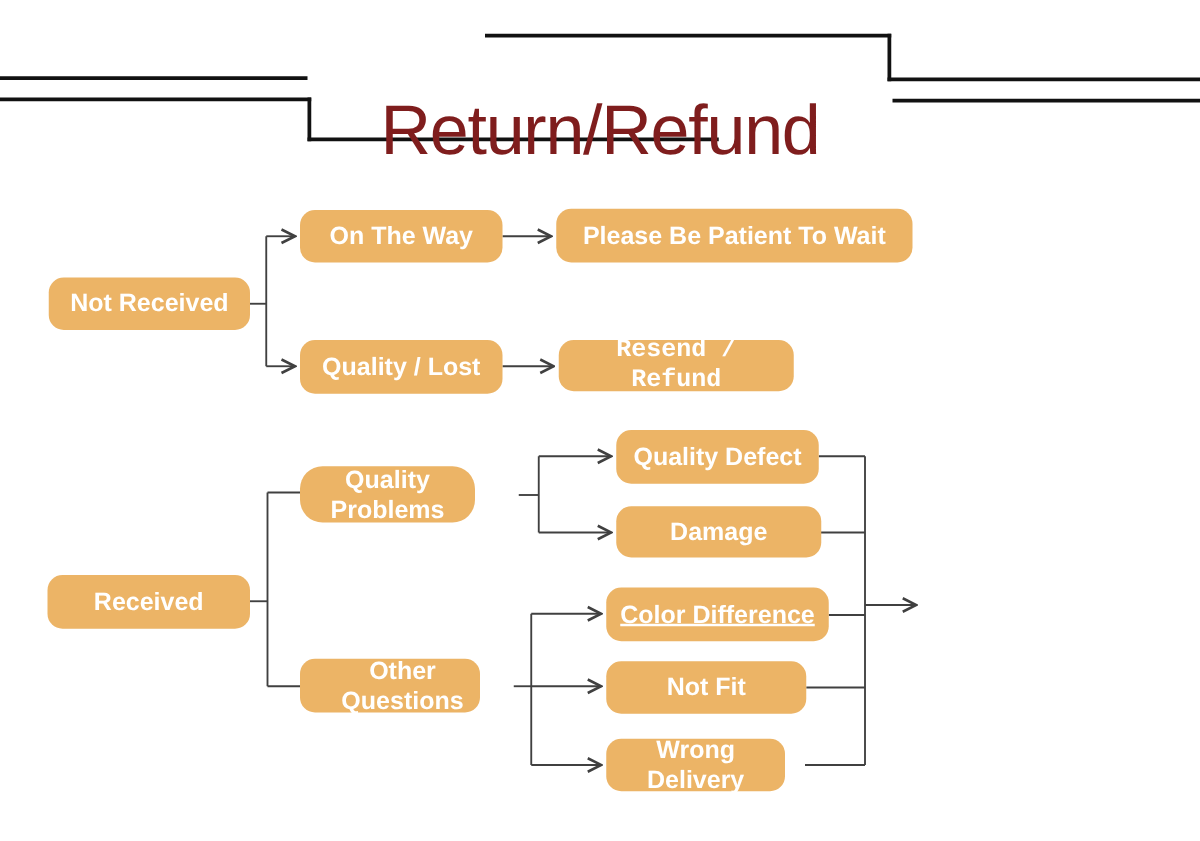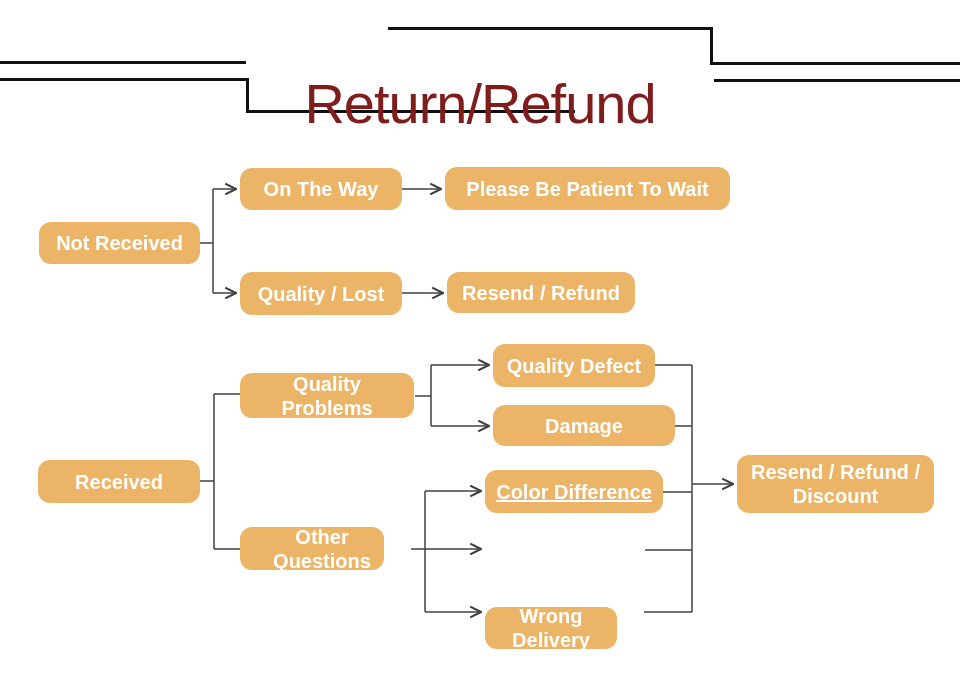--- a/index.html
+++ b/index.html
@@ -41,29 +41,29 @@
     text-align:center;
     font-size:20px;font-weight:bold;
     line-height:1.2;
     box-sizing:border-box;
     padding:2px 8px;
   }
   .n-not-received    {left:39px;  top:222px; width:161px; height:42px;}
   .n-on-the-way      {left:240px; top:168px; width:162px; height:42px;}
   .n-please-wait     {left:445px; top:167px; width:285px; height:43px;}
   .n-returned-lost   {left:240px; top:272px; width:162px; height:43px;}
-  .n-resend-refund   {left:447px; top:272px; width:188px; height:41px;}
+  .n-resend-refund   {left:447px; top:272px; width:188px; height:41px;font-family:Liberation Mono, monospace;}
   .n-received        {left:38px;  top:460px; width:162px; height:43px;}
-  .n-quality-problems{left:240px; top:373px; width:174px; height:45px;}
+  .n-quality-problems{left:240px; top:373px; width:140px; height:45px;border-radius:18px;}
   .n-other-questions {left:240px; top:527px; width:144px; height:43px;padding-left:28px;}
   .n-quality-defect  {left:493px; top:344px; width:162px; height:43px;}
-  .n-damage          {left:493px; top:405px; width:182px; height:41px;}
+  .n-damage          {left:493px; top:405px; width:164px; height:41px;}
   .n-color-difference{left:485px; top:470px; width:178px; height:43px;text-decoration:underline;}
   .n-not-fit         {left:485px; top:529px; width:160px; height:42px;}
-  .n-wrong-delivery  {left:485px; top:591px; width:132px; height:42px;margin-top:16px;}
+  .n-wrong-delivery  {left:485px; top:591px; width:143px; height:42px;}
   .n-resend-discount {left:737px; top:455px; width:197px; height:58px;}
 </style>
 </head>
 <body>
 
 <div class="stage">
 
   <div class="deco" style="left:388px;top:27px;width:325px;height:3px;"></div>
   <div class="deco" style="left:710px;top:27px;width:3px;height:38px;"></div>
   <div class="deco" style="left:710px;top:62px;width:250px;height:3px;"></div>
@@ -118,16 +118,16 @@
   <div class="node n-on-the-way">On The Way</div>
   <div class="node n-please-wait">Please Be Patient To Wait</div>
   <div class="node n-returned-lost">Quality / Lost</div>
   <div class="node n-resend-refund">Resend / Refund</div>
   <div class="node n-received">Received</div>
   <div class="node n-quality-problems">Quality Problems</div>
   <div class="node n-other-questions">Other Questions</div>
   <div class="node n-quality-defect">Quality Defect</div>
   <div class="node n-damage">Damage</div>
   <div class="node n-color-difference">Color Difference</div>
+  <div class="node n-not-fit">Not Fit</div>
   <div class="node n-wrong-delivery">Wrong Delivery</div>
-  <div class="node n-resend-discount">Resend / Refund / Discount</div>
 
 </div>
 
 </body></html>

